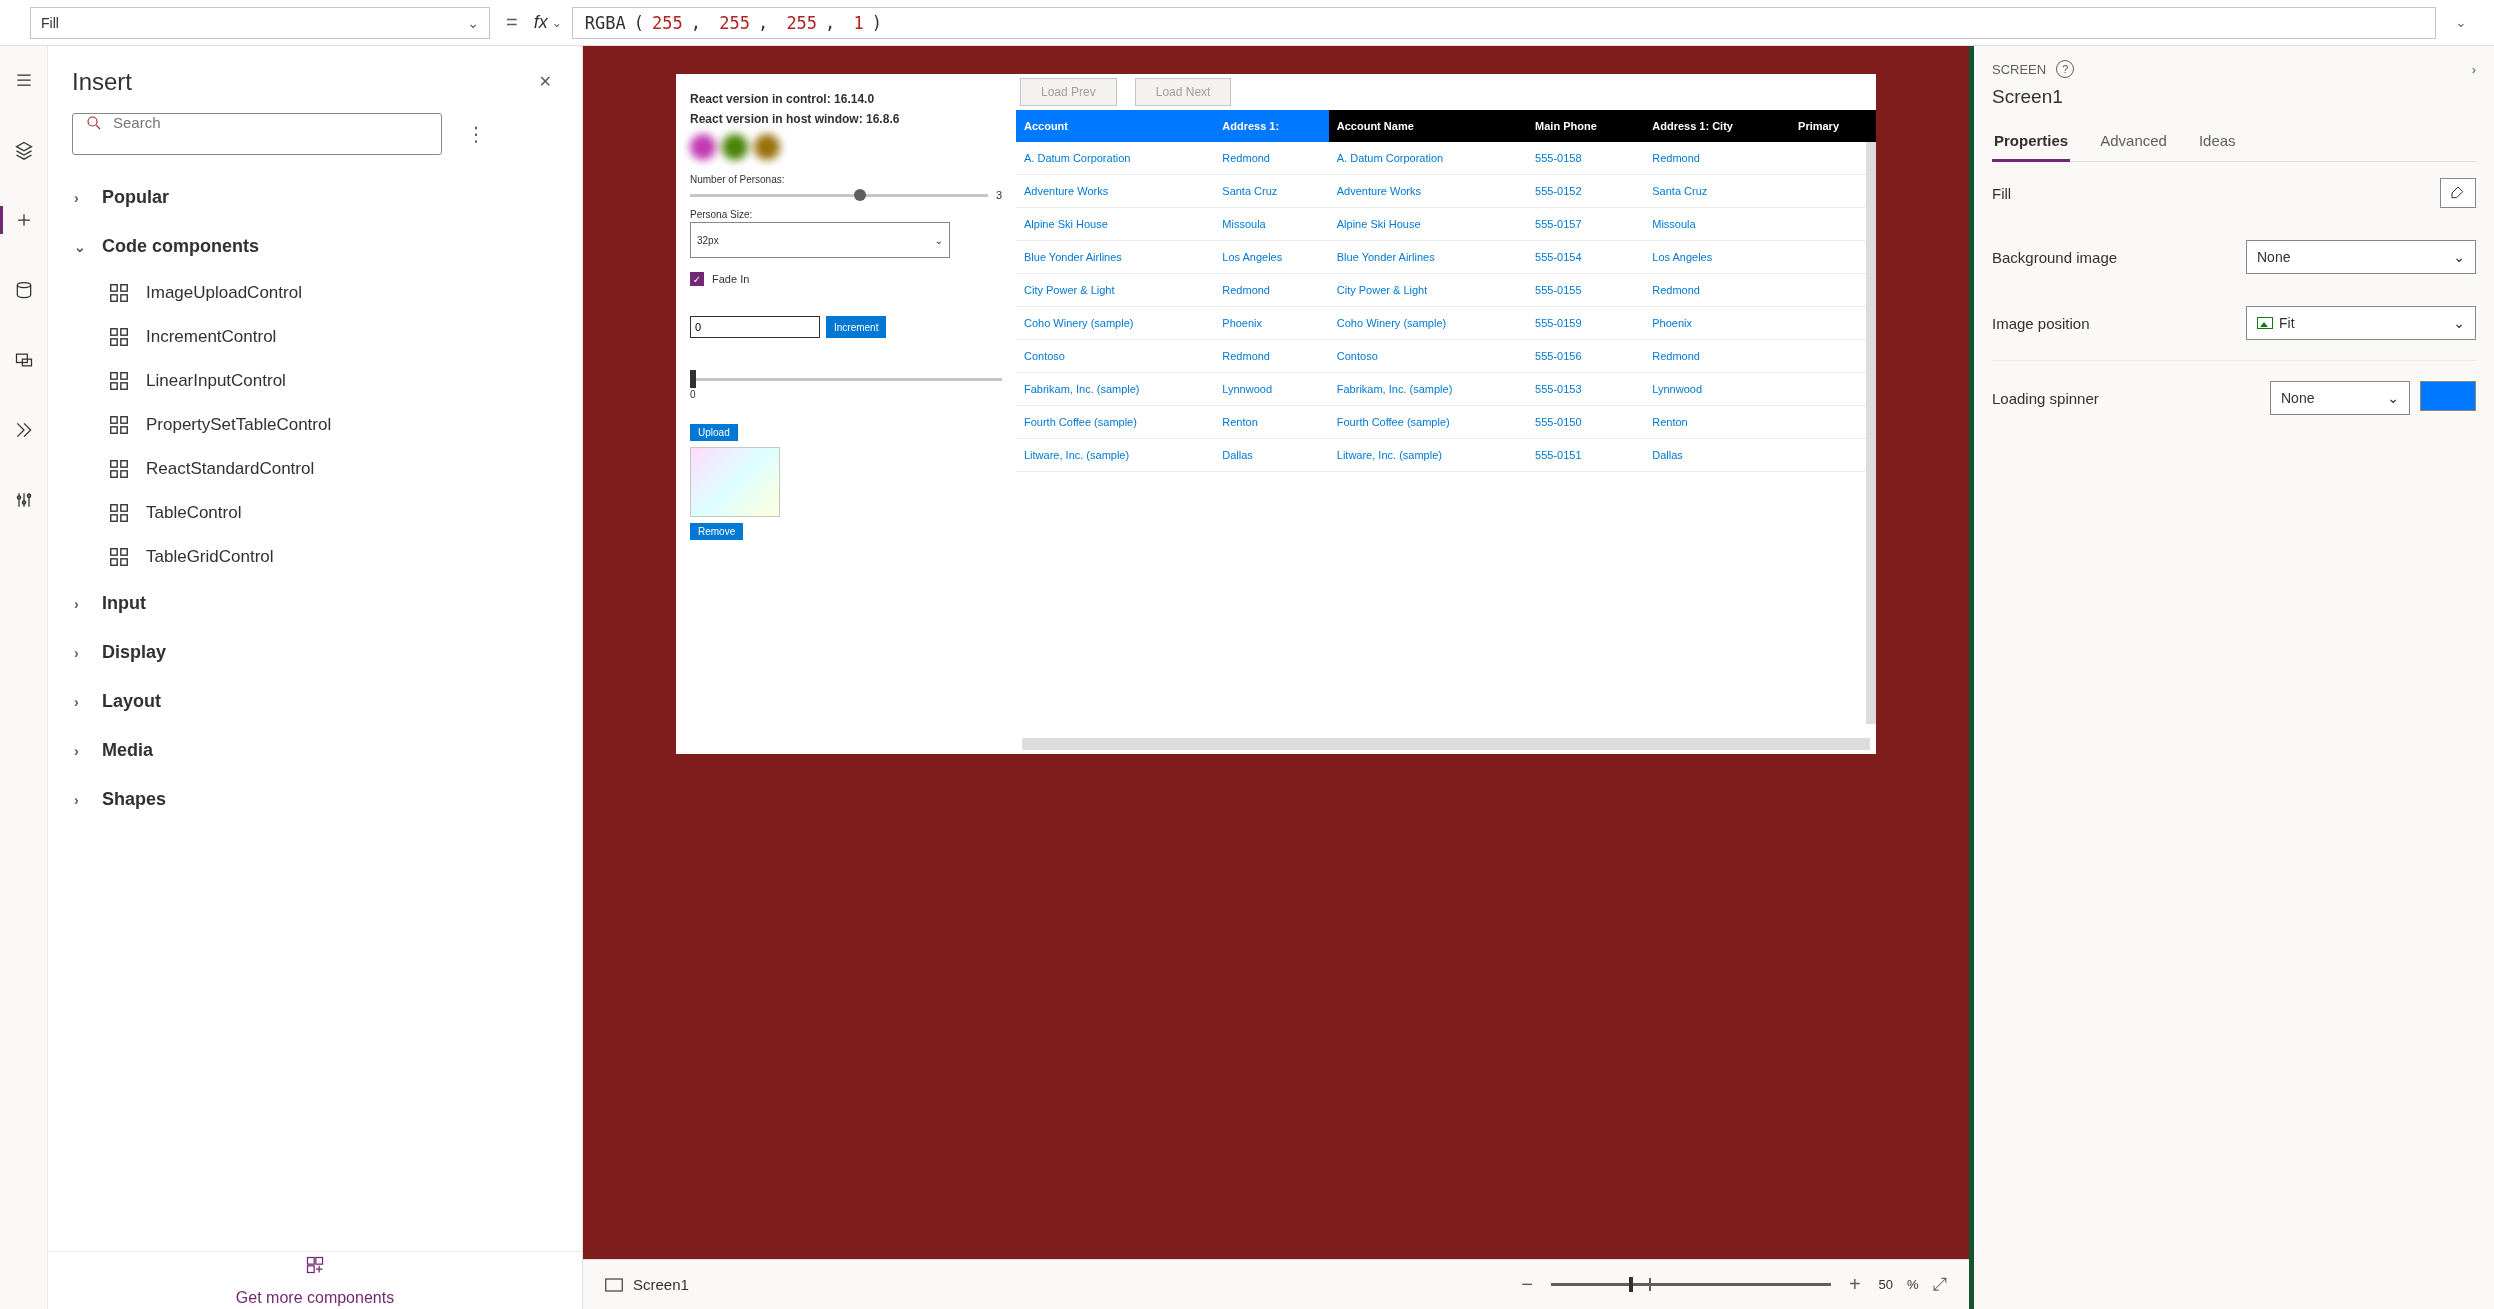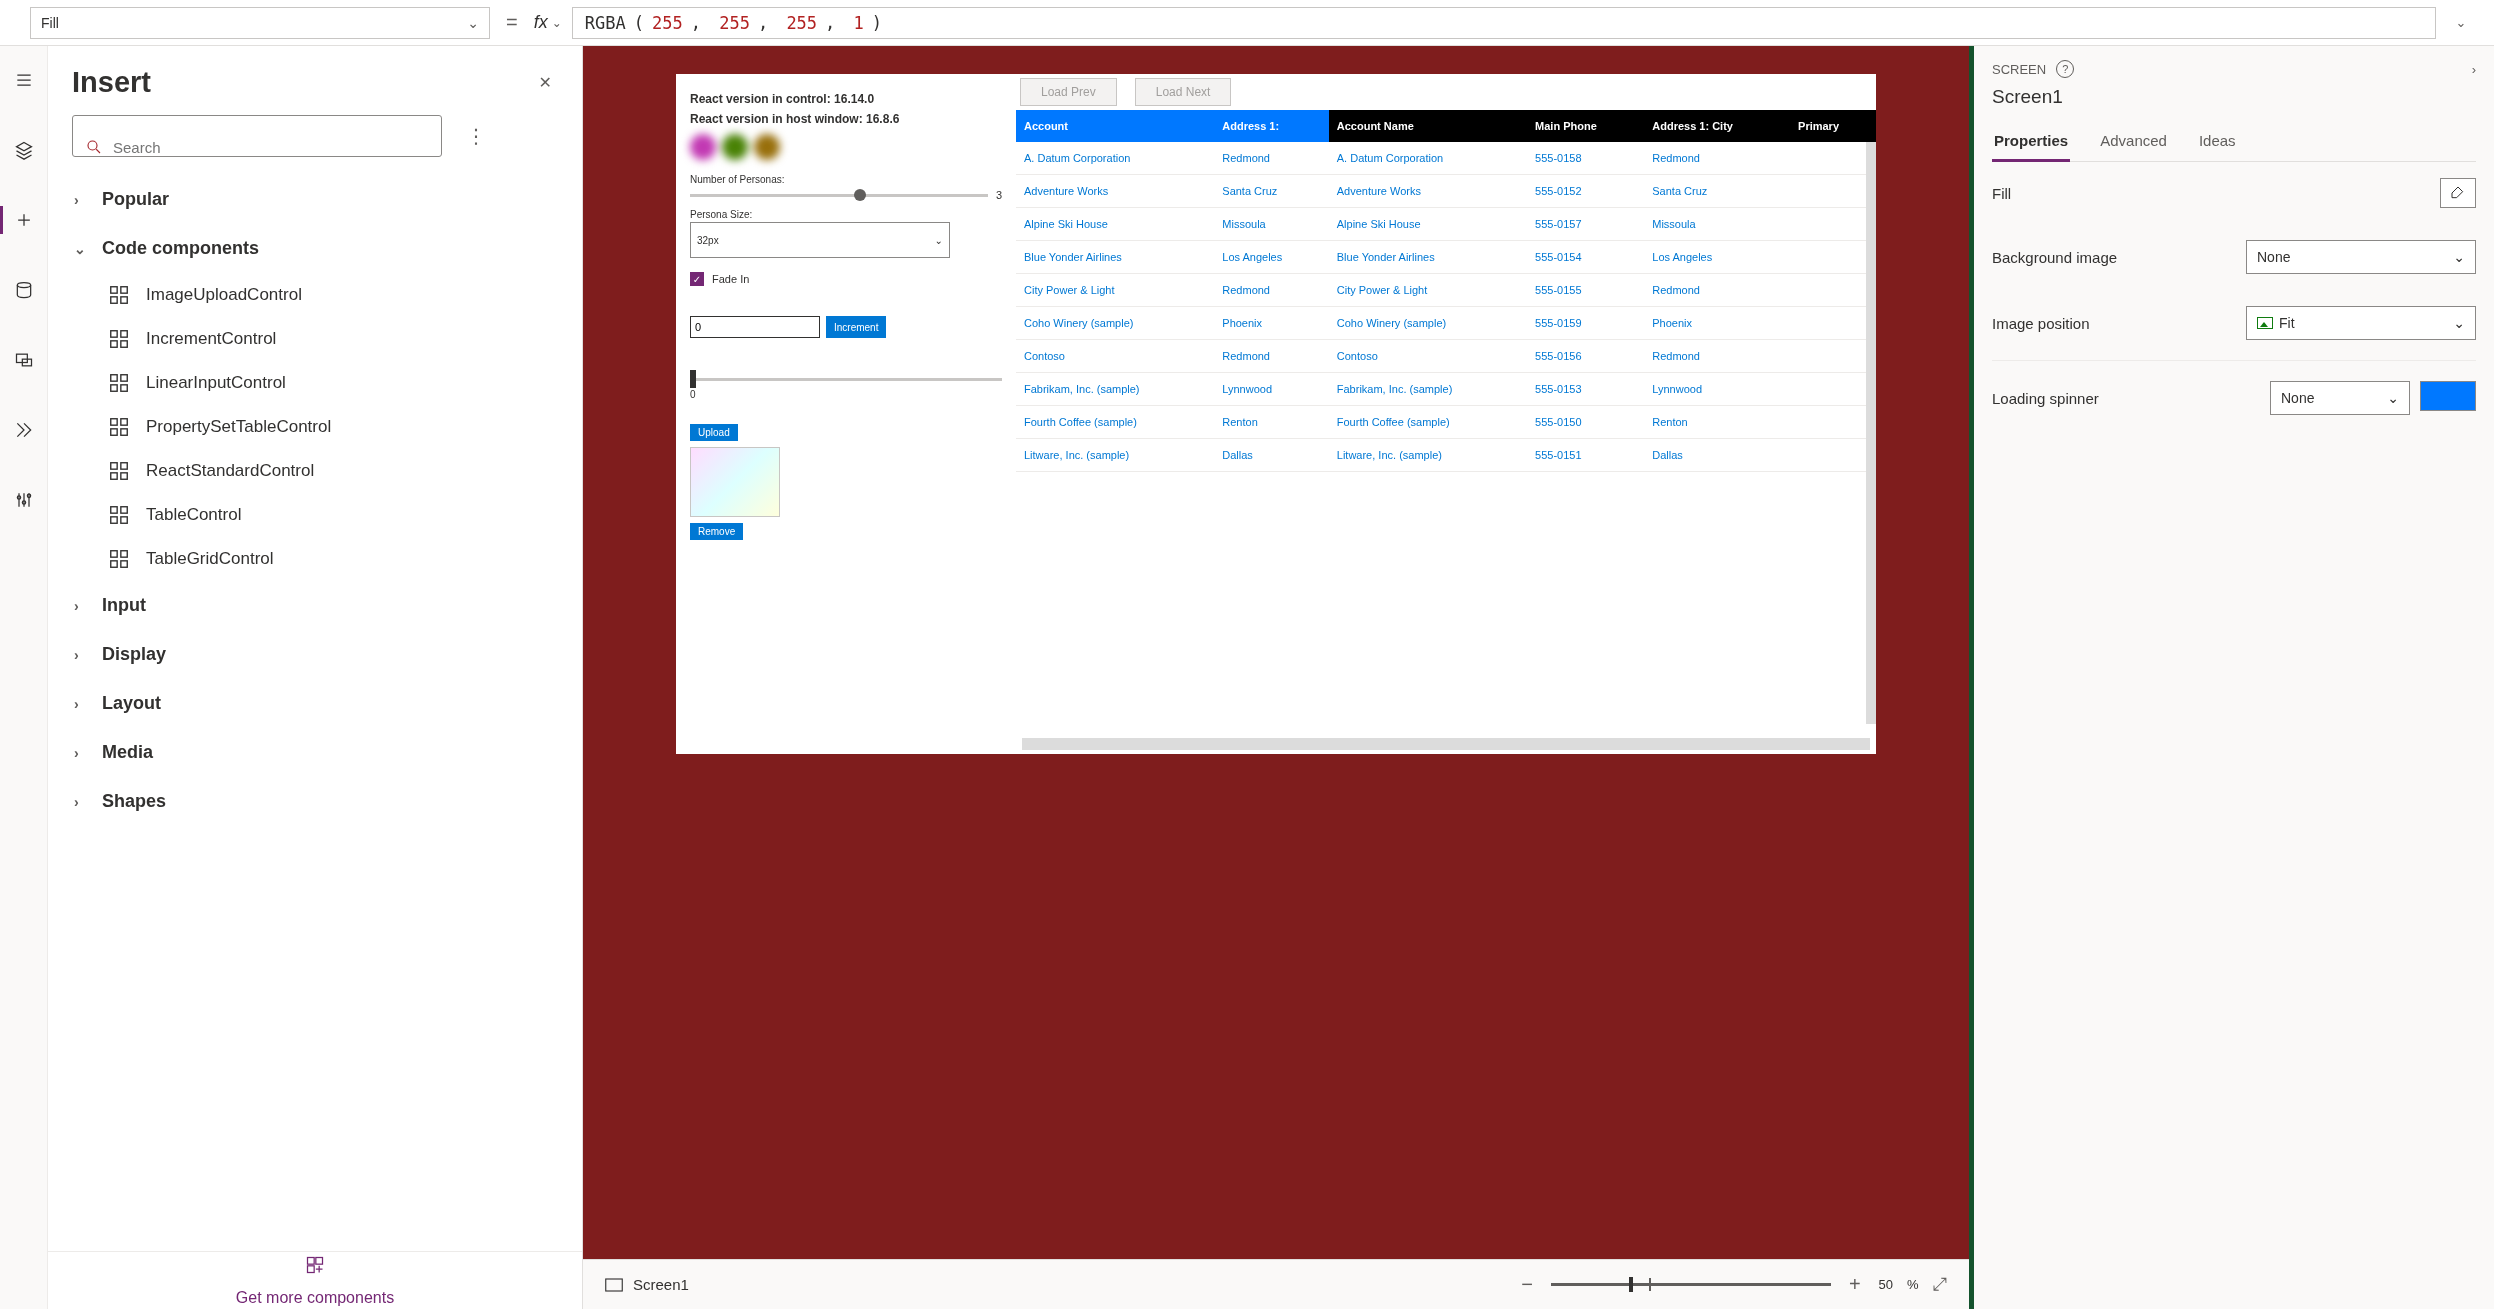--- a/index.html
+++ b/index.html
@@ -23,24 +23,24 @@
 
 
 .rail { width: 48px; background: #faf9f8; border-right: 1px solid #edebe9; display: flex; flex-direction: column; align-items: center; padding-top: 14px; gap: 30px; }
 .rail-item { width: 48px; height: 40px; display:flex; align-items:center; justify-content:center; color:#323130; cursor:pointer; position:relative;}
 .rail-item.active::before { content:""; position:absolute; left:0; top:6px; bottom:6px; width:3px; background:#742774; }
 .rail-item svg { width:20px; height:20px; }
 
 
 .insert-panel { width: 535px; background:#fff; border-right:1px solid #e1dfdd; display:flex; flex-direction:column; }
 .insert-panel-header { display:flex; align-items:center; justify-content:space-between; padding: 20px 24px 10px 24px; }
-.insert-panel-header h1 { font-size: 29px; font-weight:700; }
+.insert-panel-header h1 { font-size: 24px; font-weight:400; }
 .close-x { font-size:16px; color:#605e5c; cursor:pointer; padding:6px;}
 .search-row { display:flex; align-items:center; gap:16px; padding: 6px 20px 14px 24px; }
-.search-box { flex:1; max-width:370px; height:42px; border:1px solid #8a8886; border-radius:3px; display:flex; align-items:flex-end; padding:0 12px; gap:10px; }
+.search-box { flex:1; max-width:370px; height:42px; border:1px solid #8a8886; border-radius:3px; display:flex; align-items:flex-start; padding:0 12px; gap:10px; }
 .search-box svg { width:18px; height:18px; color:#a80000;}
 .search-box input { border:none; outline:none; flex:1; font-size:15px; background:transparent; }
 .overflow-dots { color:#605e5c; font-size:20px; cursor:pointer; padding:4px 8px;}
 .tree { flex:1; overflow:auto; padding: 4px 0; }
 .tree-group { display:flex; align-items:center; gap:14px; padding: 14px 26px; font-size:18px; font-weight:600; cursor:pointer;}
 .tree-group .tw { width:14px; display:inline-block; color:#605e5c; font-size:14px;}
 .tree-leaf { display:flex; align-items:center; gap:16px; padding: 11px 26px 11px 60px; font-size:17px; cursor:pointer;}
 .leaf-icon { width:22px; height:22px; display:inline-flex; }
 .footer-link { border-top:1px solid #edebe9; height:58px; display:flex; align-items:center; justify-content:center; gap:14px; color:#742774; font-size:16px; cursor:pointer;flex-direction:column;}
 .footer-link svg{ width:20px; height:20px;}

